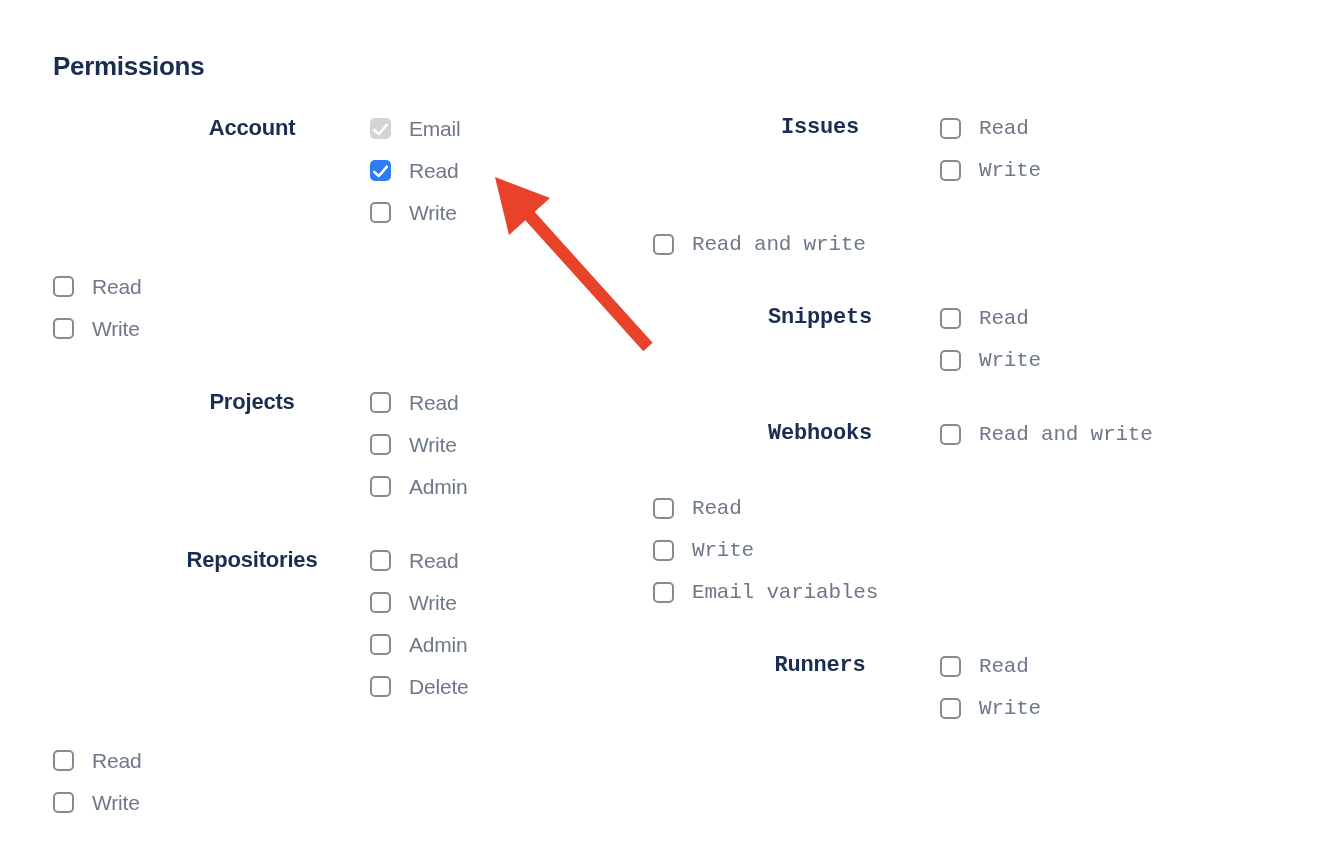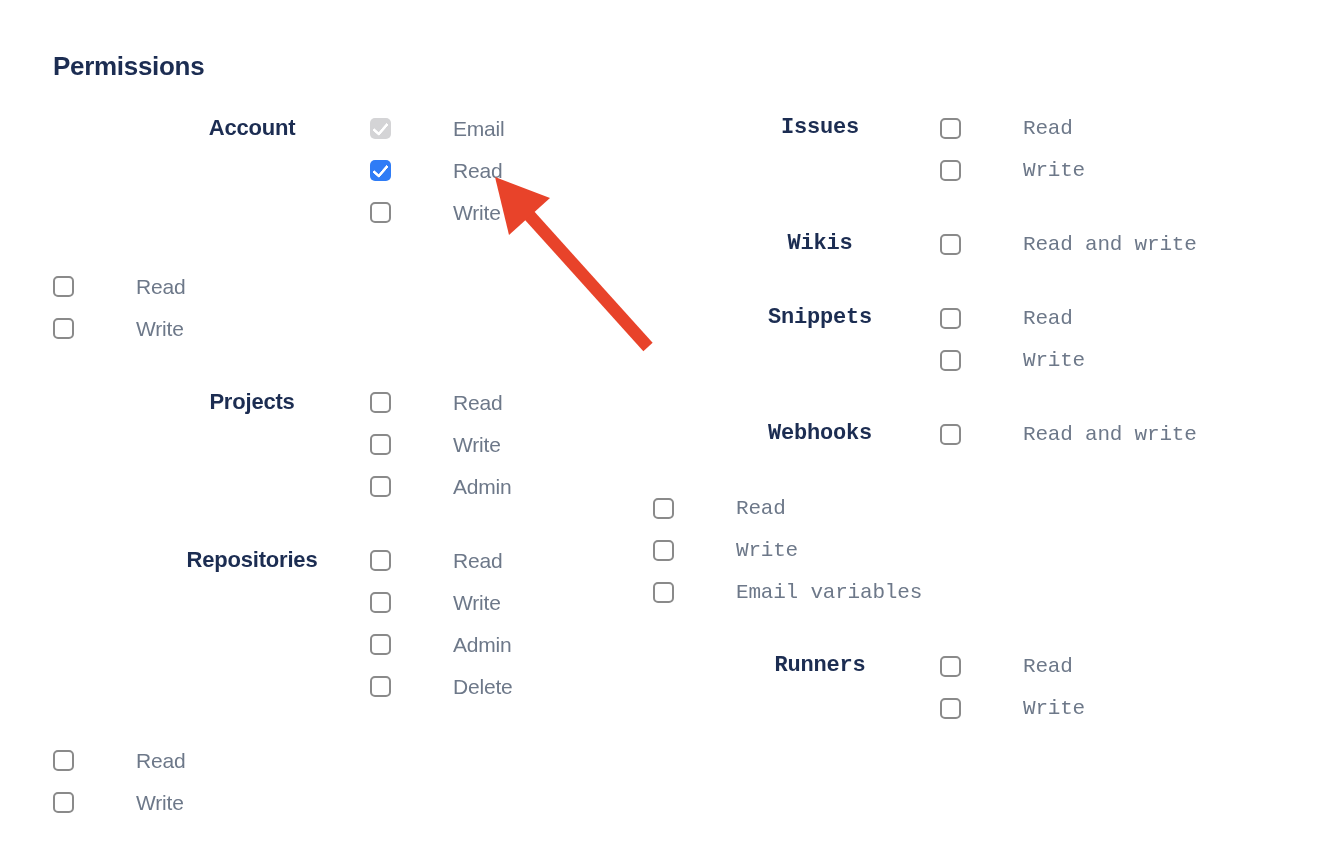--- a/index.html
+++ b/index.html
@@ -37,21 +37,21 @@
   .group-label{
     width:180px;text-align:center;
     font-size:22px;font-weight:700;line-height:31px;
     letter-spacing:-0.2px;
     color:var(--group-label-text);
     padding-top:5px;
   }
   .col-left .group-label{margin-left:109px;margin-right:28px;}
   .col-right .group-label{margin-left:77px;margin-right:30px;}
   .options{display:flex;flex-direction:column;}
-  .option-row{display:flex;align-items:center;height:42px;cursor:default;gap:44px;}
+  .option-row{display:flex;align-items:center;height:42px;cursor:default;}
   .checkbox{
     width:21px;height:21px;flex:0 0 21px;
     border-radius:5px;position:relative;
   }
   .checkbox.unchecked{
     background:#fff;
     border:2px solid var(--checkbox-unchecked-border);
     border-radius:5px;
   }
   .checkbox.checked{background:var(--checkbox-checked-bg);}
@@ -172,21 +172,20 @@
               <span class="checkbox unchecked" role="checkbox" aria-checked="false"></span>
               <span class="option-label">Read</span>
             </label>
             <label class="option-row">
               <span class="checkbox unchecked" role="checkbox" aria-checked="false"></span>
               <span class="option-label">Write</span>
             </label>
           </div>
         </div>
         <div class="group">
-          <div class="group-label">Wikis</div>
           <div class="options">
             <label class="option-row">
               <span class="checkbox unchecked" role="checkbox" aria-checked="false"></span>
               <span class="option-label">Read and write</span>
             </label>
           </div>
         </div>
         <div class="group">
           <div class="group-label">Snippets</div>
           <div class="options">

